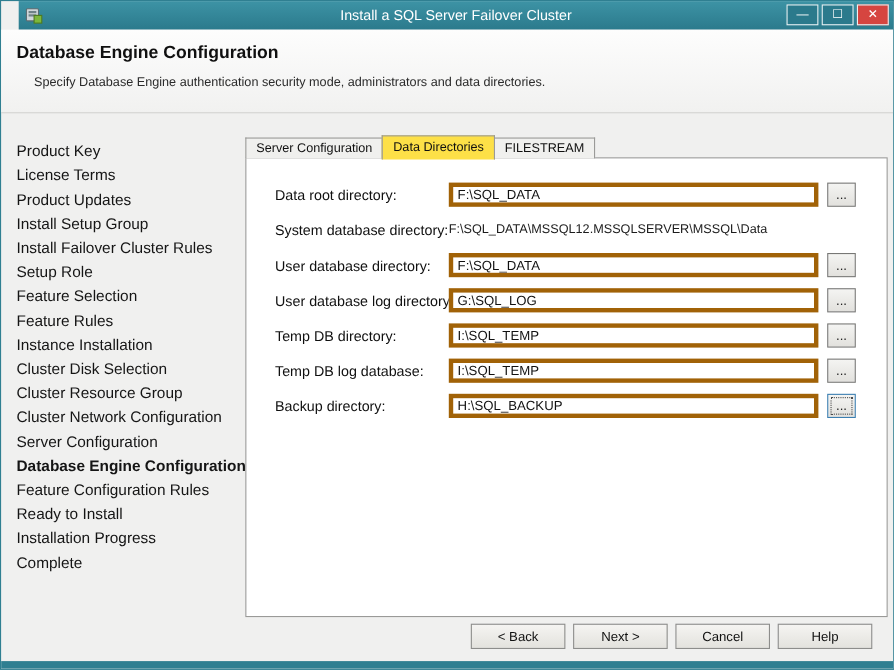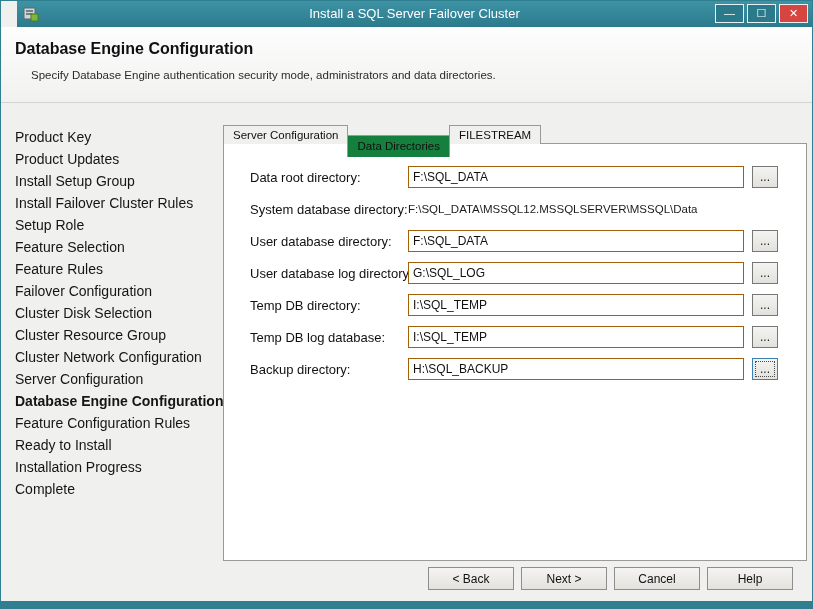--- a/index.html
+++ b/index.html
@@ -51,35 +51,35 @@
   .main { position:absolute; left:222px; top:122px; width:584px; height:438px; }
   .tabs { position:absolute; top:0; left:0; height:21px; display:flex; z-index:2; }
   .tab {
     margin-top:2px; height:19px; padding:0 9px;
     font-size:11.5px; line-height:18px; color:#101010;
     background:#f0f0ee; border:1px solid #9a9a98; border-bottom:none;
     cursor:default; white-space:nowrap;
   }
   .tab + .tab { margin-left:-1px; }
   .tab.active {
-    margin-top:12px; height:22px; line-height:20px;
-    background:#15803d; position:relative; z-index:3;
+    margin-top:0; height:22px; line-height:20px;
+    background:#fde047; position:relative; z-index:3;
   }
   .panel {
     position:absolute; top:20px; left:0; right:0; bottom:0;
     background:#ffffff; border:1px solid #9a9a98;
     padding:22px 28px 0 26px;
   }
   .row { display:flex; align-items:center; height:22px; margin-bottom:10px; }
   .row .lbl {
     width:158px; flex-shrink:0; font-size:13px; color:#101010; white-space:nowrap;
     overflow:hidden;
   }
   .row input {
-    flex:1; height:22px; border:1px solid #a16207; background:#fff;
+    flex:1; height:22px; border:4px solid #a16207; background:#fff;
     font-family:"Liberation Sans",sans-serif; font-size:12px; padding:0 4px; color:#111;
   }
   .row .static-val { font-size:11.5px; color:#1c1c1c; white-space:nowrap; }
   .browse {
     width:26px; height:22px; margin-left:8px; flex-shrink:0;
     border:1px solid #777775; background:linear-gradient(#f4f4f2,#e2e1dd);
     font-size:12px; line-height:18px; text-align:center; color:#222;
     font-family:"Liberation Sans",sans-serif; cursor:default;
   }
   .browse.focused {
@@ -124,27 +124,28 @@
     </div>
   </div>
 
   <div class="header">
     <div class="header-title">Database Engine Configuration</div>
     <div class="header-subtitle">Specify Database Engine authentication security mode, administrators and data directories.</div>
   </div>
 
   <div class="sidebar">
     <div class="side-item">Product Key</div>
+    <div class="side-item">License Terms</div>
     <div class="side-item">Product Updates</div>
     <div class="side-item">Install Setup Group</div>
     <div class="side-item">Install Failover Cluster Rules</div>
     <div class="side-item">Setup Role</div>
     <div class="side-item">Feature Selection</div>
     <div class="side-item">Feature Rules</div>
-    <div class="side-item">Failover Configuration</div>
+    <div class="side-item">Instance Installation</div>
     <div class="side-item">Cluster Disk Selection</div>
     <div class="side-item">Cluster Resource Group</div>
     <div class="side-item">Cluster Network Configuration</div>
     <div class="side-item">Server Configuration</div>
     <div class="side-item active">Database Engine Configuration</div>
     <div class="side-item">Feature Configuration Rules</div>
     <div class="side-item">Ready to Install</div>
     <div class="side-item">Installation Progress</div>
     <div class="side-item">Complete</div>
   </div>

